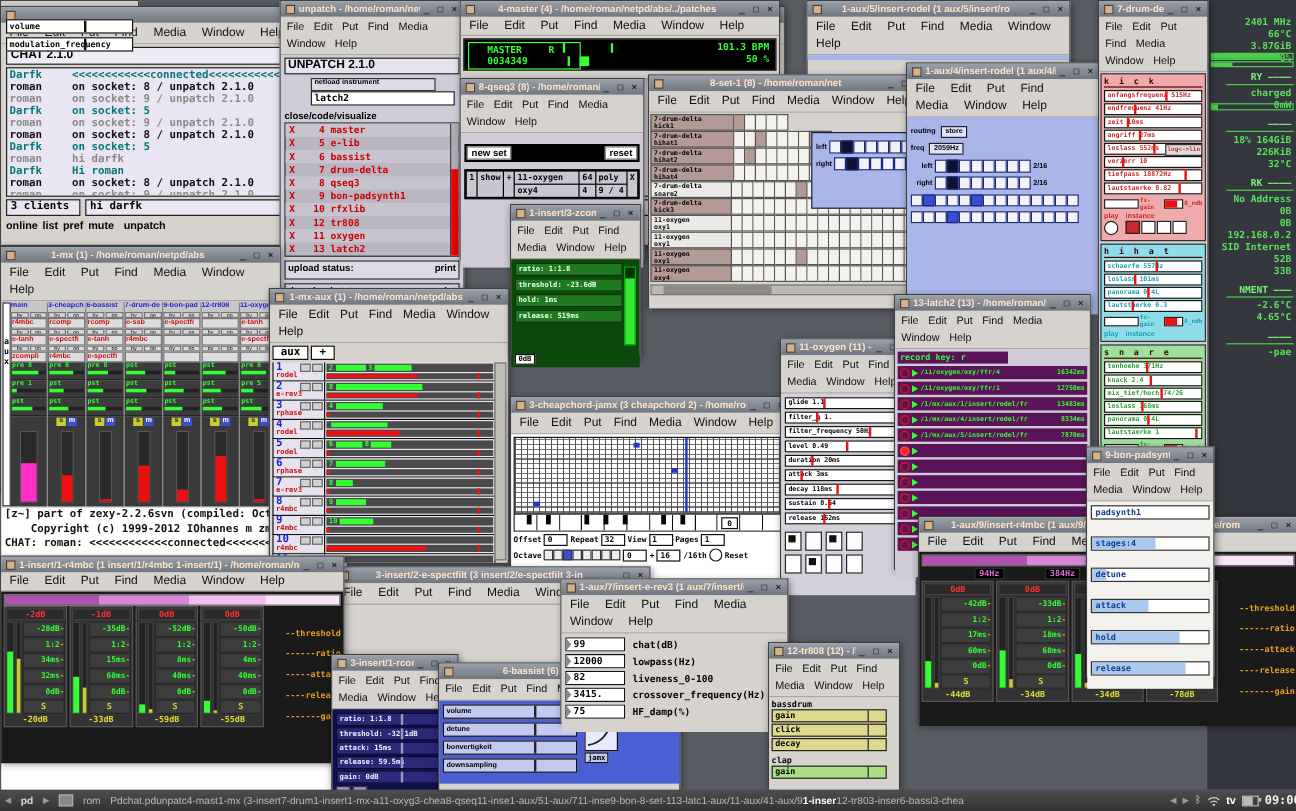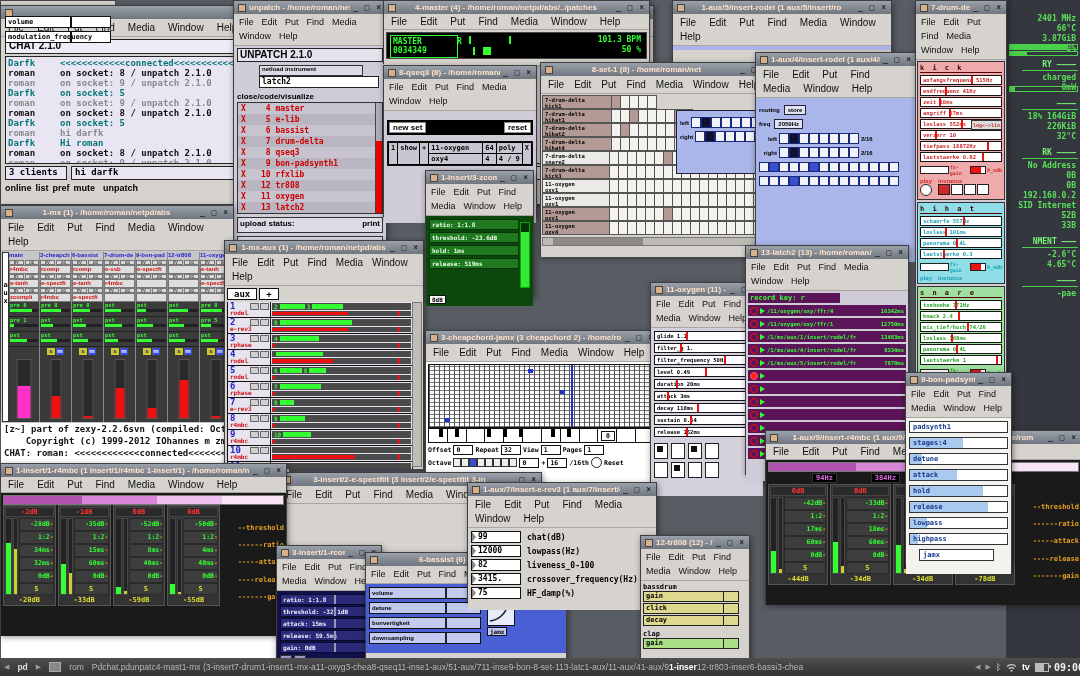--- a/index.html
+++ b/index.html
@@ -50,21 +50,21 @@
 .ulist .ur .x{width:12px;padding-left:3px}
 .ulist .ur .nm{padding-left:8px;white-space:pre}
 .uscroll{position:absolute;right:0;top:0;bottom:0;width:6px;background:#b0adb8;border-left:1px solid #444}
 .uscroll i{display:block;margin-top:38px;height:72px;background:#e00}
 .ustat{display:flex;justify-content:space-between;border:1px solid #333;background:#dddae6;height:12px;font:bold 8px "Liberation Sans",sans-serif;margin-top:3px;padding:1px 2px}
 .uload{color:#c00;font:bold 9px "DejaVu Sans Mono",monospace;margin-top:2px}
 
 #w-master{left:383px;top:0;width:265px;height:62px}
 #w-master .cv{height:31px;background:#d6d3ce;padding:2px}
 .mpanel{position:relative;height:25px;background:#000;border:1px solid #444;color:#3f3;font:bold 8px "DejaVu Sans Mono",monospace}
-.mname{position:absolute;left:3px;top:2px;width:62px;height:19px;border:1px solid #3f3;padding:1px 2px;line-height:9px}
+.mname{position:absolute;left:3px;top:2px;width:62px;height:19px;border:1px solid #3f3;padding:1px 15px;line-height:9px}
 .mr{position:absolute;left:70px;top:4px}
 .mtick{position:absolute;top:3px;width:2px;height:8px;background:#3f3}
 .mtick2{position:absolute;top:14px;width:2px;height:8px;background:#3f3}
 .mbpm{position:absolute;right:5px;top:2px;text-align:right;line-height:10px}
 
 #w-aux5{left:672px;top:0;width:218px;height:62px}
 #w-aux5 .cv{height:4px;background:#aab6ea}
 #aux5frag{position:absolute;left:676px;top:110px;width:80px;height:56px;background:#aab6ea;border:1px solid #223;padding:3px}
 .steprow{display:flex;align-items:center;gap:2px;margin-top:3px}
 .steprow .sl{width:18px;font:bold 6px "Liberation Sans",sans-serif;text-align:right}
@@ -253,21 +253,21 @@
 
 #w-tr8{left:640px;top:535px;width:108px;height:123px}
 #w-tr8 .cv{height:80px;background:#d6d3ce;padding:2px;font:bold 7px "DejaVu Sans Mono",monospace}
 .trow{width:92px;height:9px;border:1px solid #222;line-height:9px;padding-left:2px;margin-bottom:1px;position:relative}
 .trow.yel{background:#ded98e}
 .trow.grn{background:#aade87}
 .trow i{position:absolute;right:14px;top:0;bottom:0;width:1px;background:#222}
 
 #w-pads{left:905px;top:372px;width:105px;height:190px}
 #w-pads .cv{height:150px;background:#f4f2ee;padding:3px}
-.psrow{position:relative;height:10px;background:#fff;border:1px solid #333;margin-bottom:4px;font:bold 7px "DejaVu Sans Mono",monospace;color:#123a8c;line-height:10px;padding-left:3px;overflow:hidden}
+.psrow{position:relative;height:10px;background:#fff;border:1px solid #333;margin-bottom:14px;font:bold 7px "DejaVu Sans Mono",monospace;color:#123a8c;line-height:10px;padding-left:3px;overflow:hidden}
 .psrow i{position:absolute;left:0;top:0;bottom:0;background:#a9c9ef;z-index:0}
 .psrow span{position:relative;z-index:1}
 .psrow.jam{margin-left:10px;width:70px}
 
 #w-mod{left:898px;top:590px;width:114px;height:68px;background:#f4f2ee;border:1px solid #444}
 #w-mod .strip{height:10px;background:#d6d3ce;border-bottom:1px solid #aaa}
 #w-mod .inner{padding:4px;font:bold 7px "DejaVu Sans Mono",monospace}
 .mrow{position:relative;height:10px;background:#fff;border:1px solid #111;margin-bottom:3px;line-height:10px;padding-left:2px;overflow:hidden}
 .mrow i{position:absolute;top:0;bottom:0;width:2px;background:#111}
 .mjam{display:flex;align-items:center;gap:2px}
@@ -524,21 +524,21 @@
       <div class="qstack" style="flex:1">
           <span class="qc">11-oxygen</span>
           <span class="qc">oxy4</span>
         </div>
       <div class="qstack">
           <span class="qc">64</span>
           <span class="qc">4</span>
         </div>
       <div class="qstack">
           <span class="qc">poly</span>
-          <span class="qc">4 / 9</span>
+          <span class="qc">9 / 4</span>
         </div>
       <span class="qc">X</span>
     </div>
   </div>
 </div>
 
 <div class="win" id="w-aux5">
   <div class="tb">
       <span class="ico"></span>
       <span class="t">1-aux/5/insert-rodel (1 aux/5/insert/ro</span>

